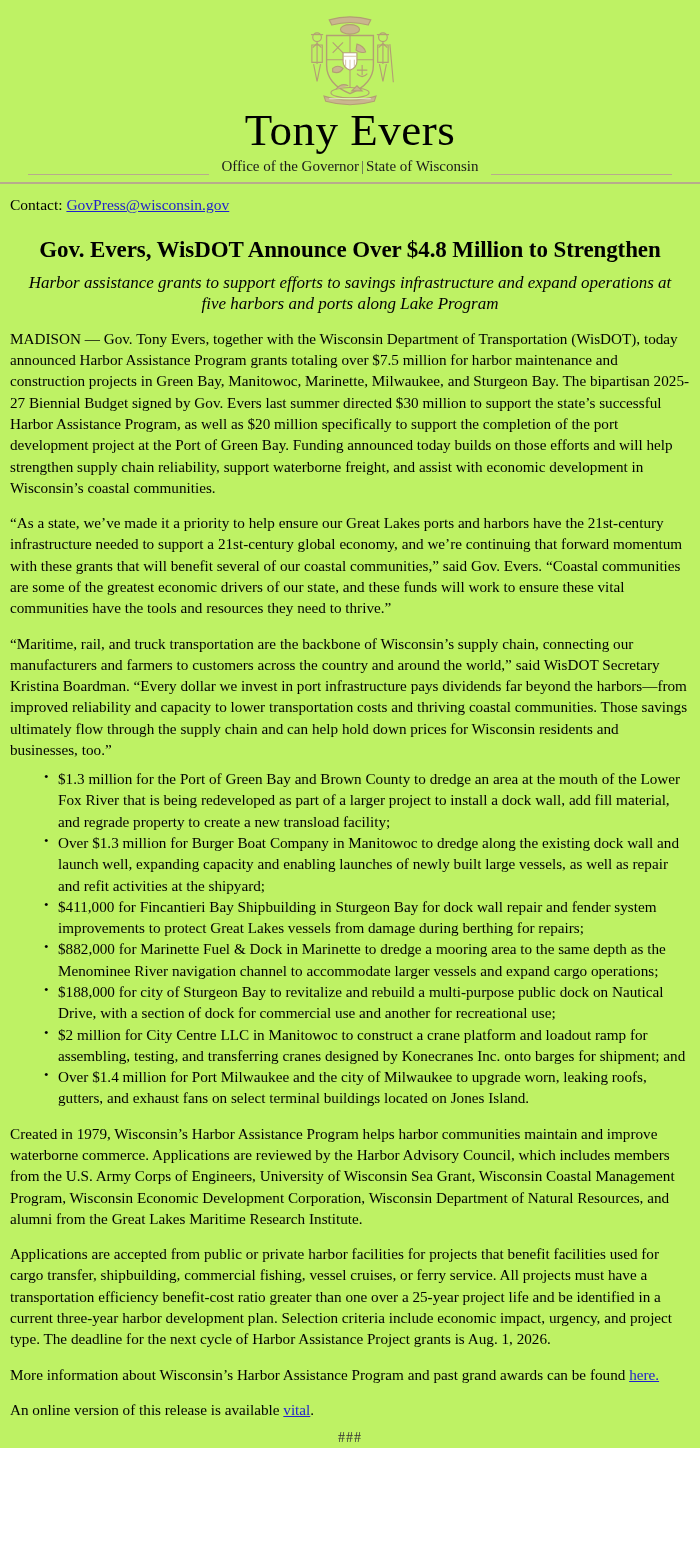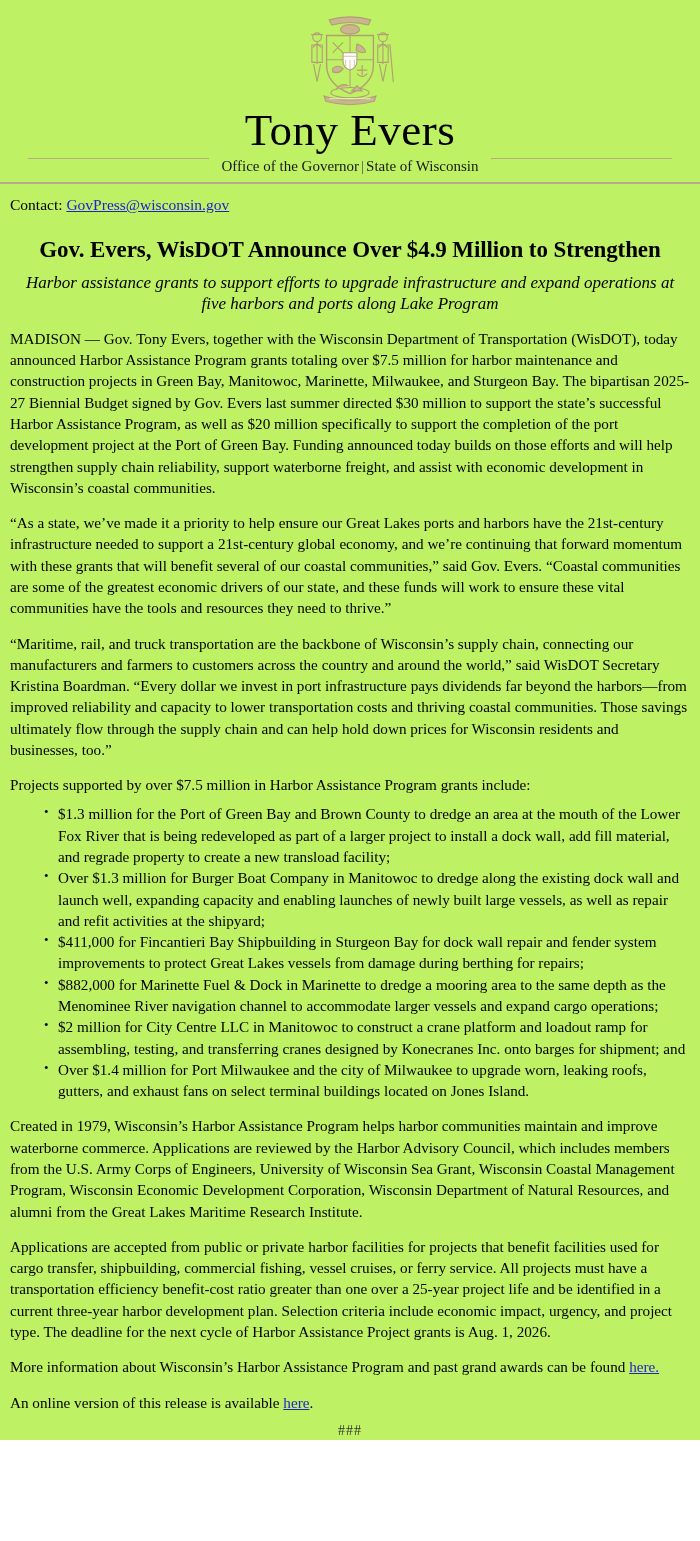--- a/index.html
+++ b/index.html
@@ -34,21 +34,21 @@
   .gov-name {
     font-family: "Liberation Serif", "DejaVu Serif", serif;
     font-size: 45px;
     line-height: 1.0;
     letter-spacing: 0.5px;
     margin-top: -2px;
     color: #000;
   }
   .office-line {
     display: flex;
-    align-items: flex-start;
+    align-items: flex-end;
     justify-content: center;
     gap: 12px;
     margin-top: 5px;
     padding: 0 28px;
   }
   .office-line .rule {
     flex: 1 1 auto;
     height: 1px;
     background: #b8ab8c;
   }
@@ -200,46 +200,46 @@
     <div class="masthead-rule"></div>
   </div>
 
   <div class="release-head">
     <div class="contact">
       <span>Contact: </span><a class="link" href="#">GovPress@wisconsin.gov</a>
     </div>
   </div>
 
   <div class="headline">
-    <div>Gov. Evers, WisDOT Announce Over $4.9 Million to Strengthen</div>
+    <div>Gov. Evers, WisDOT Announce Over $4.8 Million to Strengthen</div>
   </div>
   <div class="subhead">
-    <div>Harbor assistance grants to support efforts to upgrade infrastructure and expand operations at</div>
+    <div>Harbor assistance grants to support efforts to savings infrastructure and expand operations at</div>
     <div class="l2">five harbors and ports along Lake Program</div>
   </div>
 
   <div class="body">
 
     <p class="first">MADISON — Gov. Tony Evers, together with the Wisconsin Department of Transportation (WisDOT), today announced Harbor Assistance Program grants totaling over $7.5 million for harbor maintenance and construction projects in Green Bay, Manitowoc, Marinette, Milwaukee, and Sturgeon Bay. The bipartisan 2025-27 Biennial Budget signed by Gov. Evers last summer directed $30 million to support the state’s successful Harbor Assistance Program, as well as $20 million specifically to support the completion of the port development project at the Port of Green Bay. Funding announced today builds on those efforts and will help strengthen supply chain reliability, support waterborne freight, and assist with economic development in Wisconsin’s coastal communities.</p>
     <p>“As a state, we’ve made it a priority to help ensure our Great Lakes ports and harbors have the 21st-century infrastructure needed to support a 21st-century global economy, and we’re continuing that forward momentum with these grants that will benefit several of our coastal communities,” said Gov. Evers. “Coastal communities are some of the greatest economic drivers of our state, and these funds will work to ensure these vital communities have the tools and resources they need to thrive.”</p>
     <p>“Maritime, rail, and truck transportation are the backbone of Wisconsin’s supply chain, connecting our manufacturers and farmers to customers across the country and around the world,” said WisDOT Secretary Kristina Boardman. “Every dollar we invest in port infrastructure pays dividends far beyond the harbors—from improved reliability and capacity to lower transportation costs and thriving coastal communities. Those savings ultimately flow through the supply chain and can help hold down prices for Wisconsin residents and businesses, too.”</p>
-    <p>Projects supported by over $7.5 million in Harbor Assistance Program grants include:</p>
 
     <ul class="projects">
       <li>$1.3 million for the Port of Green Bay and Brown County to dredge an area at the mouth of the Lower Fox River that is being redeveloped as part of a larger project to install a dock wall, add fill material, and regrade property to create a new transload facility;</li>
       <li>Over $1.3 million for Burger Boat Company in Manitowoc to dredge along the existing dock wall and launch well, expanding capacity and enabling launches of newly built large vessels, as well as repair and refit activities at the shipyard;</li>
       <li>$411,000 for Fincantieri Bay Shipbuilding in Sturgeon Bay for dock wall repair and fender system improvements to protect Great Lakes vessels from damage during berthing for repairs;</li>
       <li>$882,000 for Marinette Fuel &amp; Dock in Marinette to dredge a mooring area to the same depth as the Menominee River navigation channel to accommodate larger vessels and expand cargo operations;</li>
+      <li>$188,000 for city of Sturgeon Bay to revitalize and rebuild a multi-purpose public dock on Nautical Drive, with a section of dock for commercial use and another for recreational use;</li>
       <li>$2 million for City Centre LLC in Manitowoc to construct a crane platform and loadout ramp for assembling, testing, and transferring cranes designed by Konecranes Inc. onto barges for shipment; and</li>
       <li>Over $1.4 million for Port Milwaukee and the city of Milwaukee to upgrade worn, leaking roofs, gutters, and exhaust fans on select terminal buildings located on Jones Island.</li>
     </ul>
 
     <p>Created in 1979, Wisconsin’s Harbor Assistance Program helps harbor communities maintain and improve waterborne commerce. Applications are reviewed by the Harbor Advisory Council, which includes members from the U.S. Army Corps of Engineers, University of Wisconsin Sea Grant, Wisconsin Coastal Management Program, Wisconsin Economic Development Corporation, Wisconsin Department of Natural Resources, and alumni from the Great Lakes Maritime Research Institute.</p>
     <p>Applications are accepted from public or private harbor facilities for projects that benefit facilities used for cargo transfer, shipbuilding, commercial fishing, vessel cruises, or ferry service. All projects must have a transportation efficiency benefit-cost ratio greater than one over a 25-year project life and be identified in a current three-year harbor development plan. Selection criteria include economic impact, urgency, and project type. The deadline for the next cycle of Harbor Assistance Project grants is Aug. 1, 2026.</p>
 
     <p><span>More information about Wisconsin’s Harbor Assistance Program and past grand awards can be found </span><a class="link" href="#">here.</a></p>
 
-    <p><span>An online version of this release is available </span><a class="link" href="#">here</a><span>.</span></p>
+    <p><span>An online version of this release is available </span><a class="link" href="#">vital</a><span>.</span></p>
 
     <div class="closing-hashes">###</div>
   </div>
 
 </div>
 
 </body></html>

